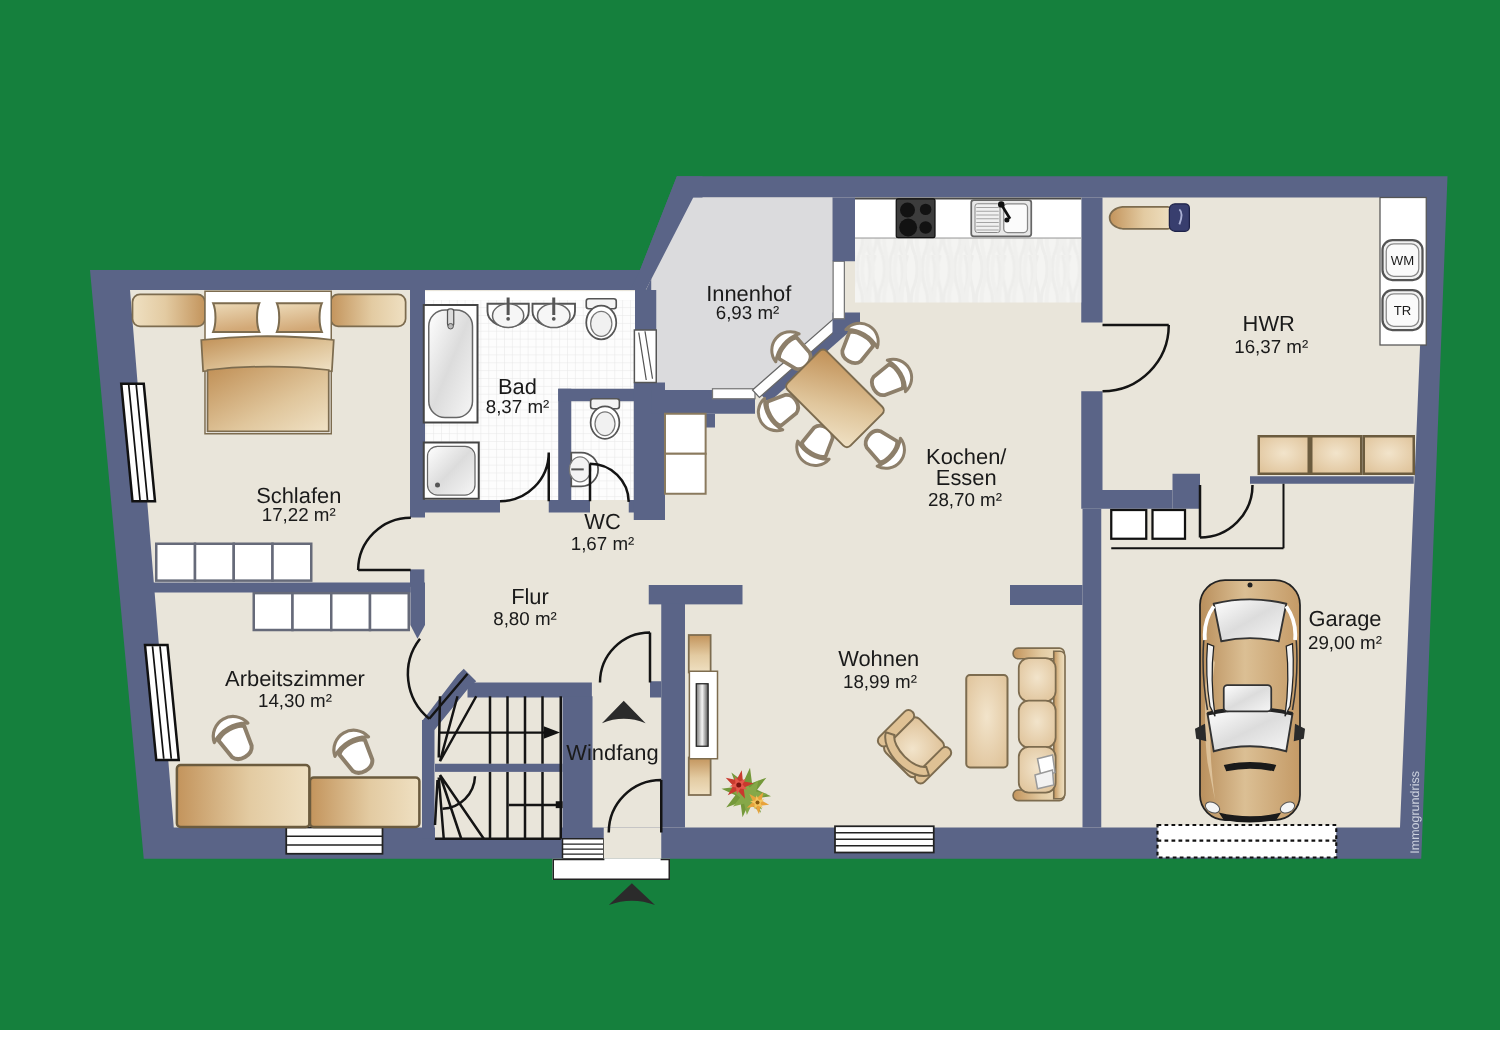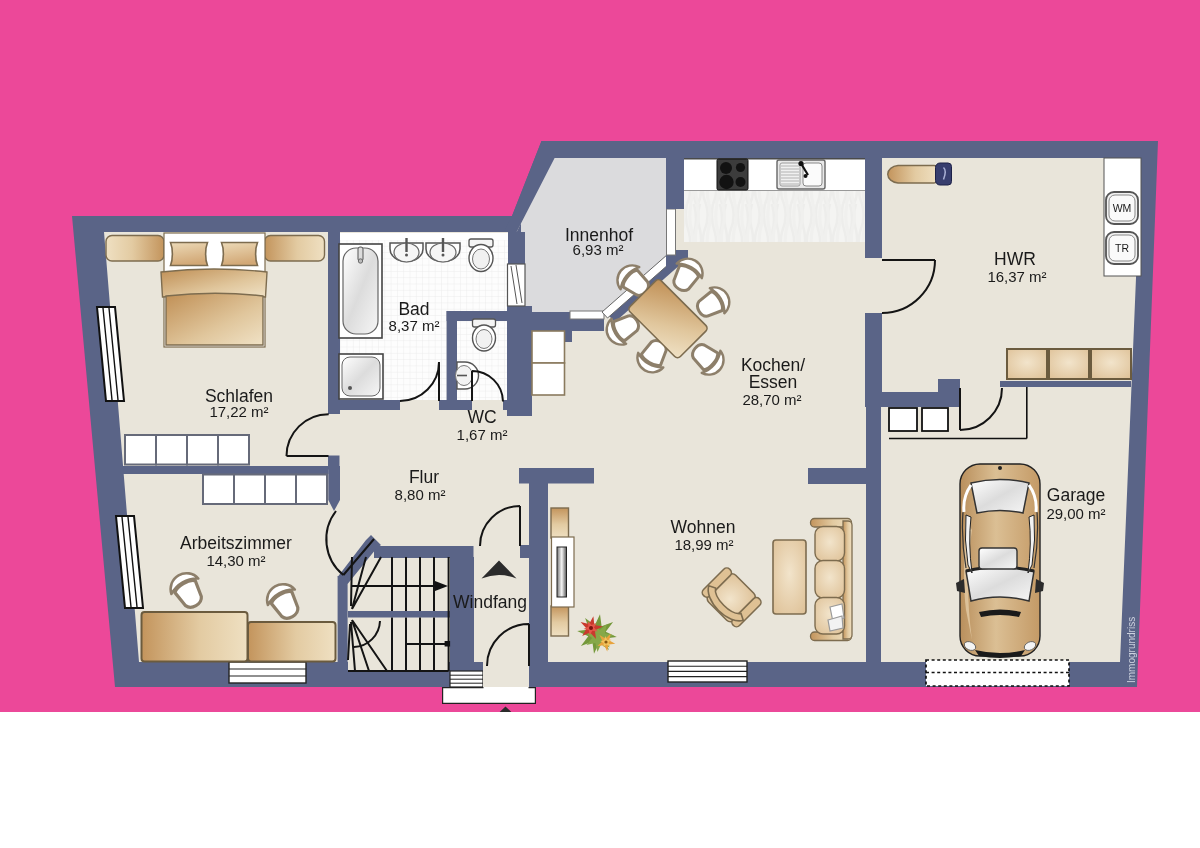--- a/index.html
+++ b/index.html
@@ -1,16 +1,16 @@
 <!DOCTYPE html>
 <html><head>
 <meta charset="utf-8">
 <style>
 html,body{margin:0;padding:0;background:#ffffff;}
-#page{width:1200px;height:712px;position:relative;overflow:hidden;background:#ec4899;
+#page{width:1200px;height:824px;position:relative;overflow:hidden;background:#15803d;
 font-family:"Liberation Sans", sans-serif;}
 svg{position:absolute;top:0;left:0;}
 text{font-family:"Liberation Sans", sans-serif;fill:#1a1a1a;}
 .rm{font-size:17.5px;}
 .ar{font-size:15px;}
 </style>
 </head>
 <body>
 <div id="page">
 <svg width="1200" height="848" viewBox="0 0 1200 848">

